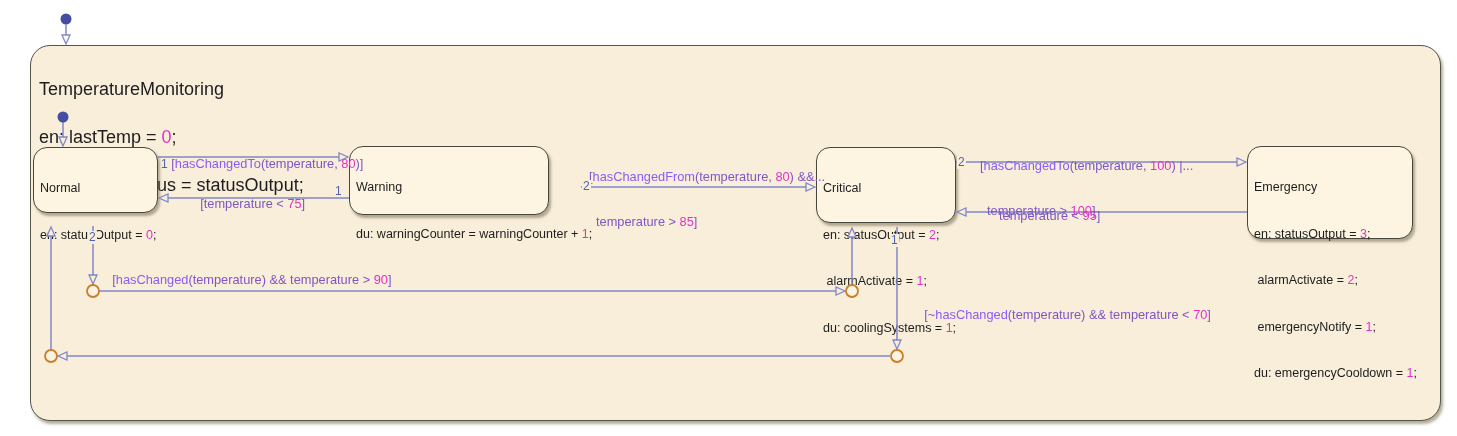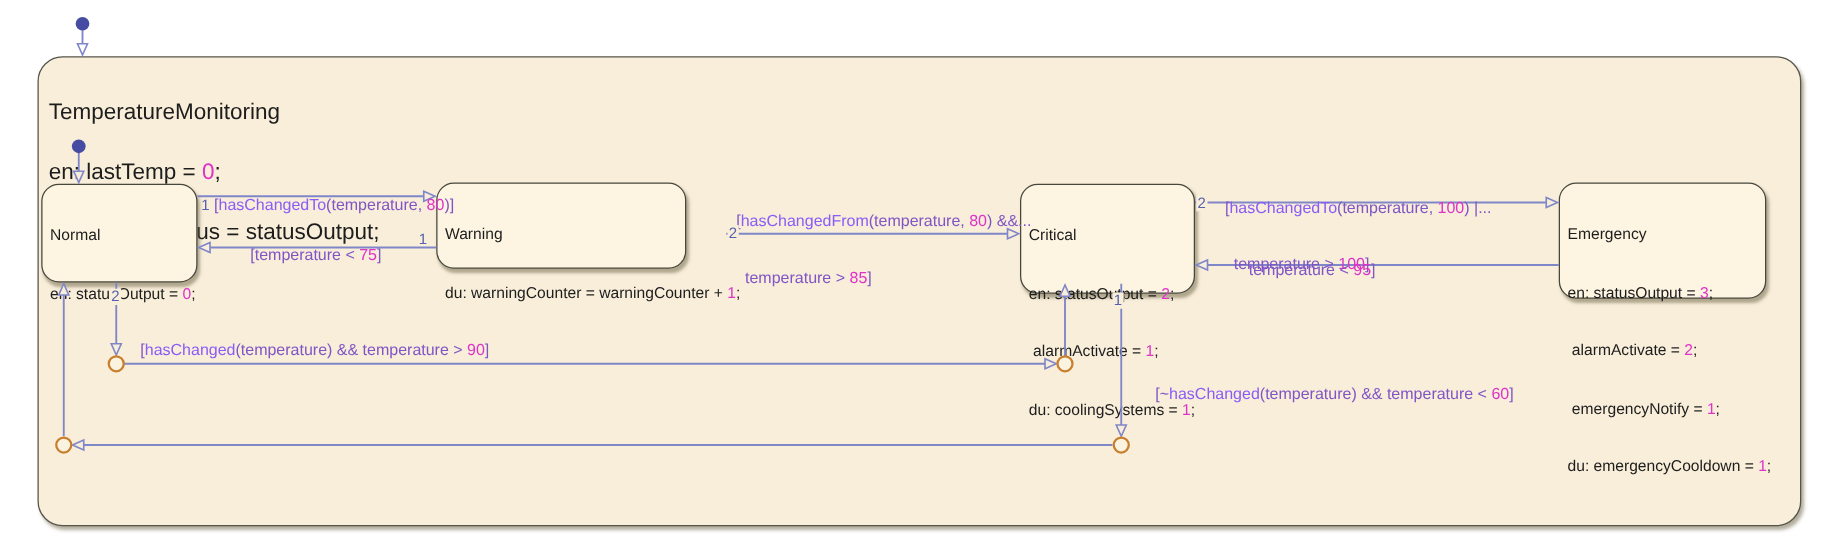--- a/index.html
+++ b/index.html
@@ -15,23 +15,23 @@
   }
   .outer-label{
     position:absolute;left:8px;top:3px;font-size:18px;line-height:16px;
     color:#1d1d1d;white-space:pre;z-index:2;
   }
   .state{
     position:absolute;background:#fdf5e2;border:1.7px solid #47473d;border-radius:14px;
     box-shadow:2px 3px 2.5px rgba(105,95,65,.5);font-size:12.5px;line-height:15.5px;
     color:#1d1d1d;padding:2px 6px;box-sizing:border-box;white-space:pre;z-index:2;
   }
-  #st-normal   {left:33px;  top:147px; width:125px; height:79px;}
+  #st-normal   {left:33px;  top:147px; width:125px; height:66px;}
   #st-warning  {left:349px; top:146px; width:200px; height:69px;}
-  #st-critical {left:816px; top:147px; width:140px; height:88px;}
+  #st-critical {left:816px; top:147px; width:140px; height:76px;}
   #st-emergency{left:1247px;top:146px; width:166px; height:93px;}
   svg.wires{position:absolute;left:0;top:0;z-index:4;}
   .tlabel{
     position:absolute;z-index:5;font-size:12.8px;line-height:15px;
     white-space:pre;color:#8055c5;
   }
   .tlabel .l2{margin-left:7px;}
   .p{color:#8055c5;} .b{color:#8b5cf6;} .m{color:#e032c8;}
   .ord{
     position:absolute;z-index:5;font-size:12px;line-height:13px;color:#5560ae;white-space:pre;
@@ -152,21 +152,21 @@
 
   <div class="tlabel" style="left:992px;top:178px;">
     <div class="l2"><span class="p">temperature &lt; </span><span class="m">95</span><span class="p">]</span></div>
   </div>
 
   <div class="tlabel" style="left:98px;top:257px;">
     <span class="p">[</span><span class="b">hasChanged</span><span class="p">(temperature) &amp;&amp; temperature &gt; </span><span class="m">90</span><span class="p">]</span>
   </div>
 
   <div class="tlabel" style="left:910px;top:292px;">
-    <span class="p">[~</span><span class="b">hasChanged</span><span class="p">(temperature) &amp;&amp; temperature &lt; </span><span class="m">60</span><span class="p">]</span>
+    <span class="p">[~</span><span class="b">hasChanged</span><span class="p">(temperature) &amp;&amp; temperature &lt; </span><span class="m">70</span><span class="p">]</span>
   </div>
 
   <div class="ord" style="left:161px;top:158px;">1</div>
   <div class="ord" style="left:335px;top:185px;">1</div>
   <div class="ord bgc" style="left:582px;top:180px;">2</div>
   <div class="ord bgc" style="left:957px;top:156px;">2</div>
   <div class="ord bgc" style="left:88px;top:231px;">2</div>
   <div class="ord bgc" style="left:890px;top:234px;">1</div>
 
 </div>

